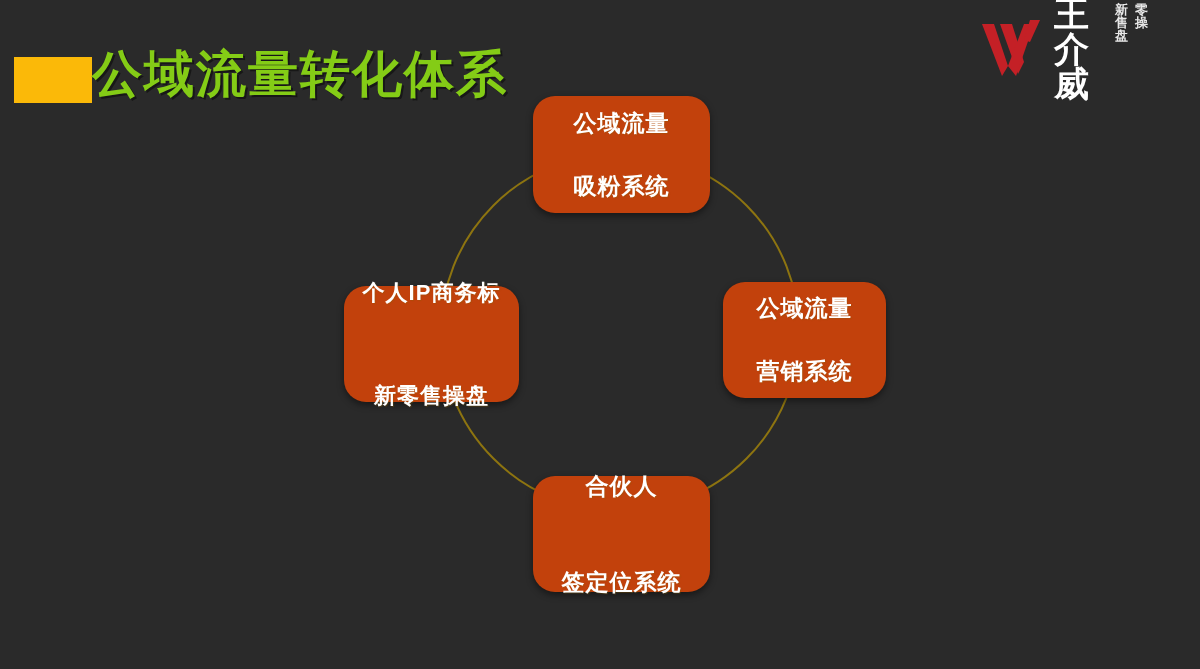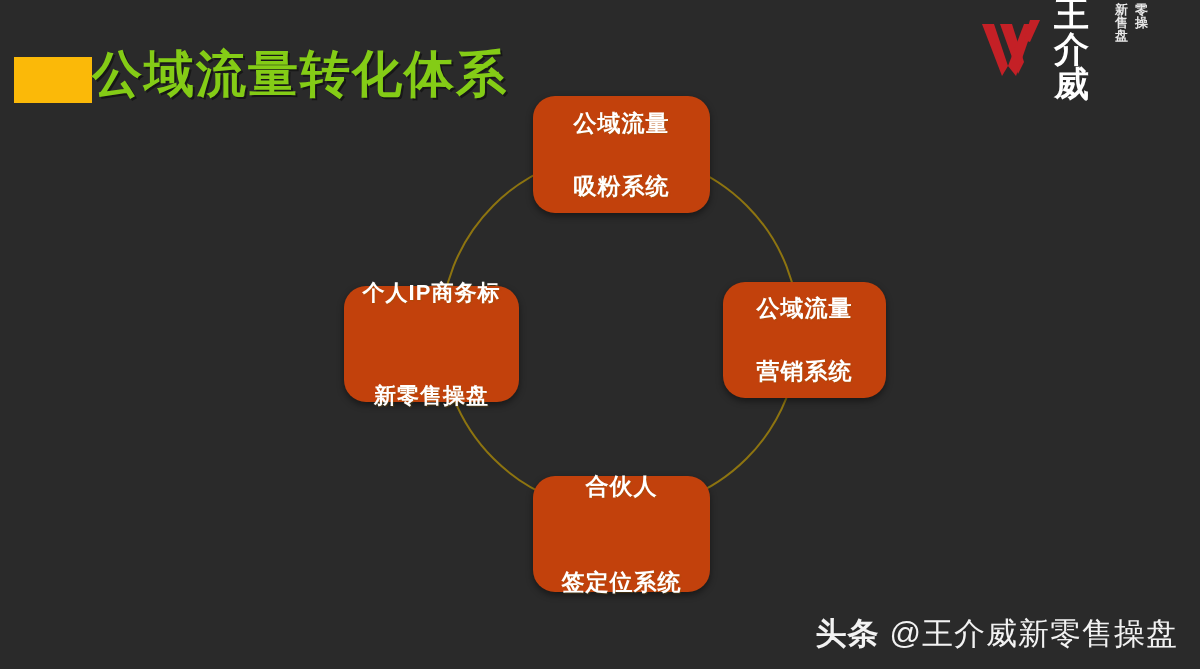--- a/index.html
+++ b/index.html
@@ -179,18 +179,14 @@
   <div class="node node-bottom">
     <div class="node-line">合伙人</div>
     <div class="node-line">签定位系统</div>
   </div>
 
   <div class="node node-left">
     <div class="node-line">个人IP商务标</div>
     <div class="node-line">新零售操盘</div>
   </div>
 
-  <div class="watermark">
-    <span class="watermark-brand">头条</span>
-    <span class="watermark-handle">@王介威新零售操盘</span>
-  </div>
 
 </div>
 
 </body></html>

